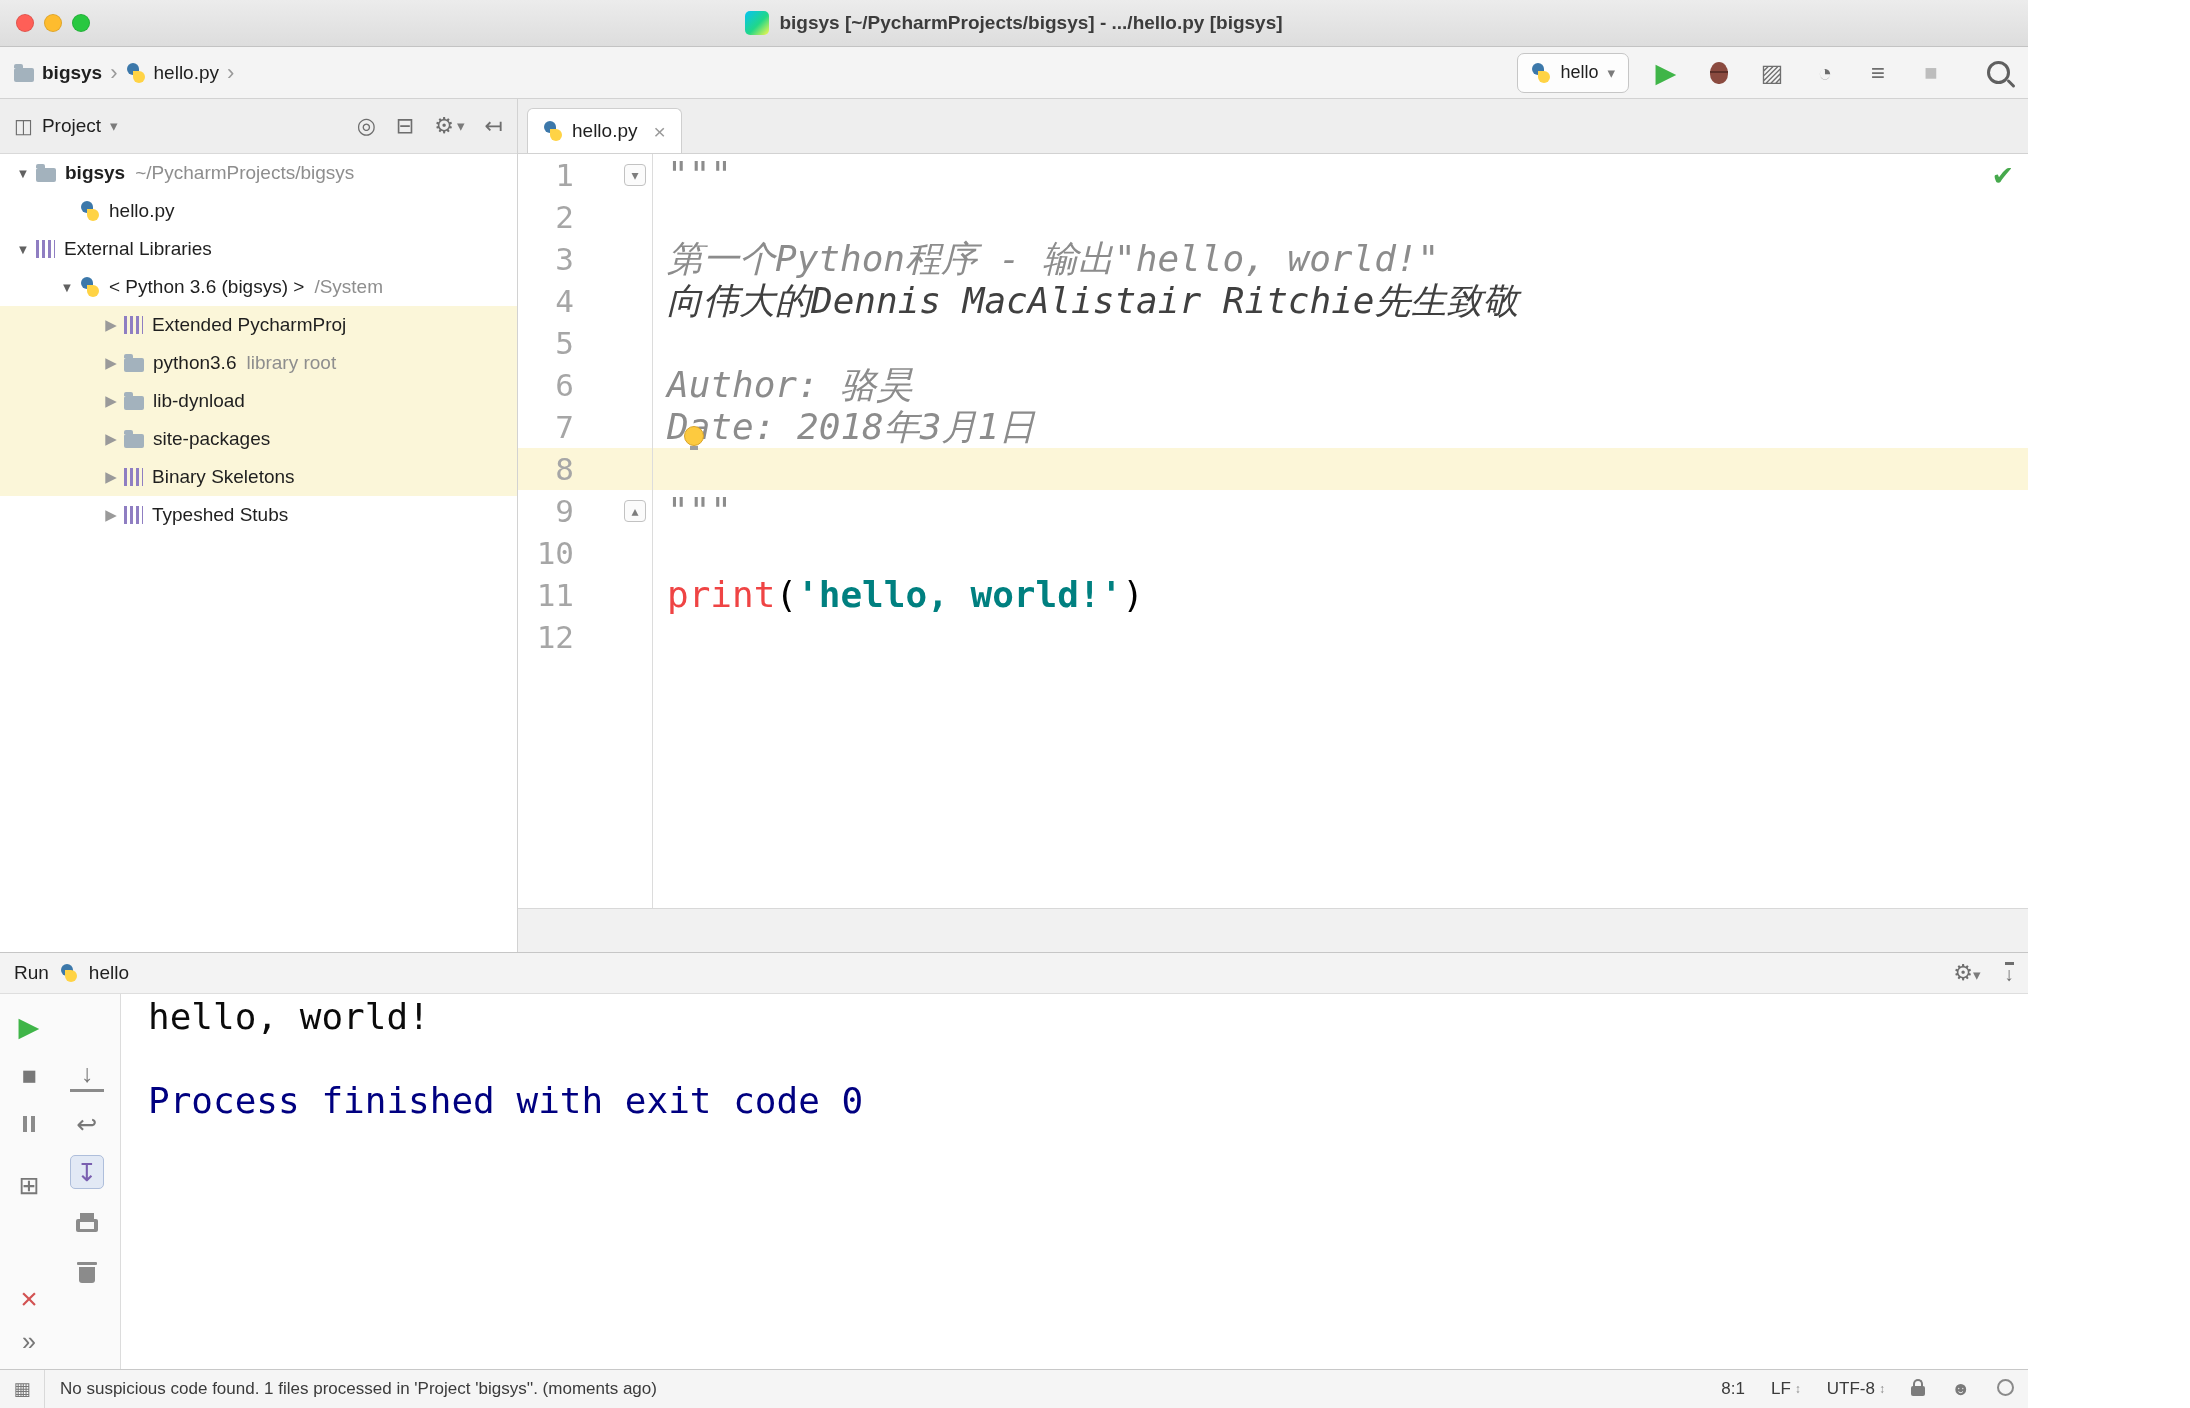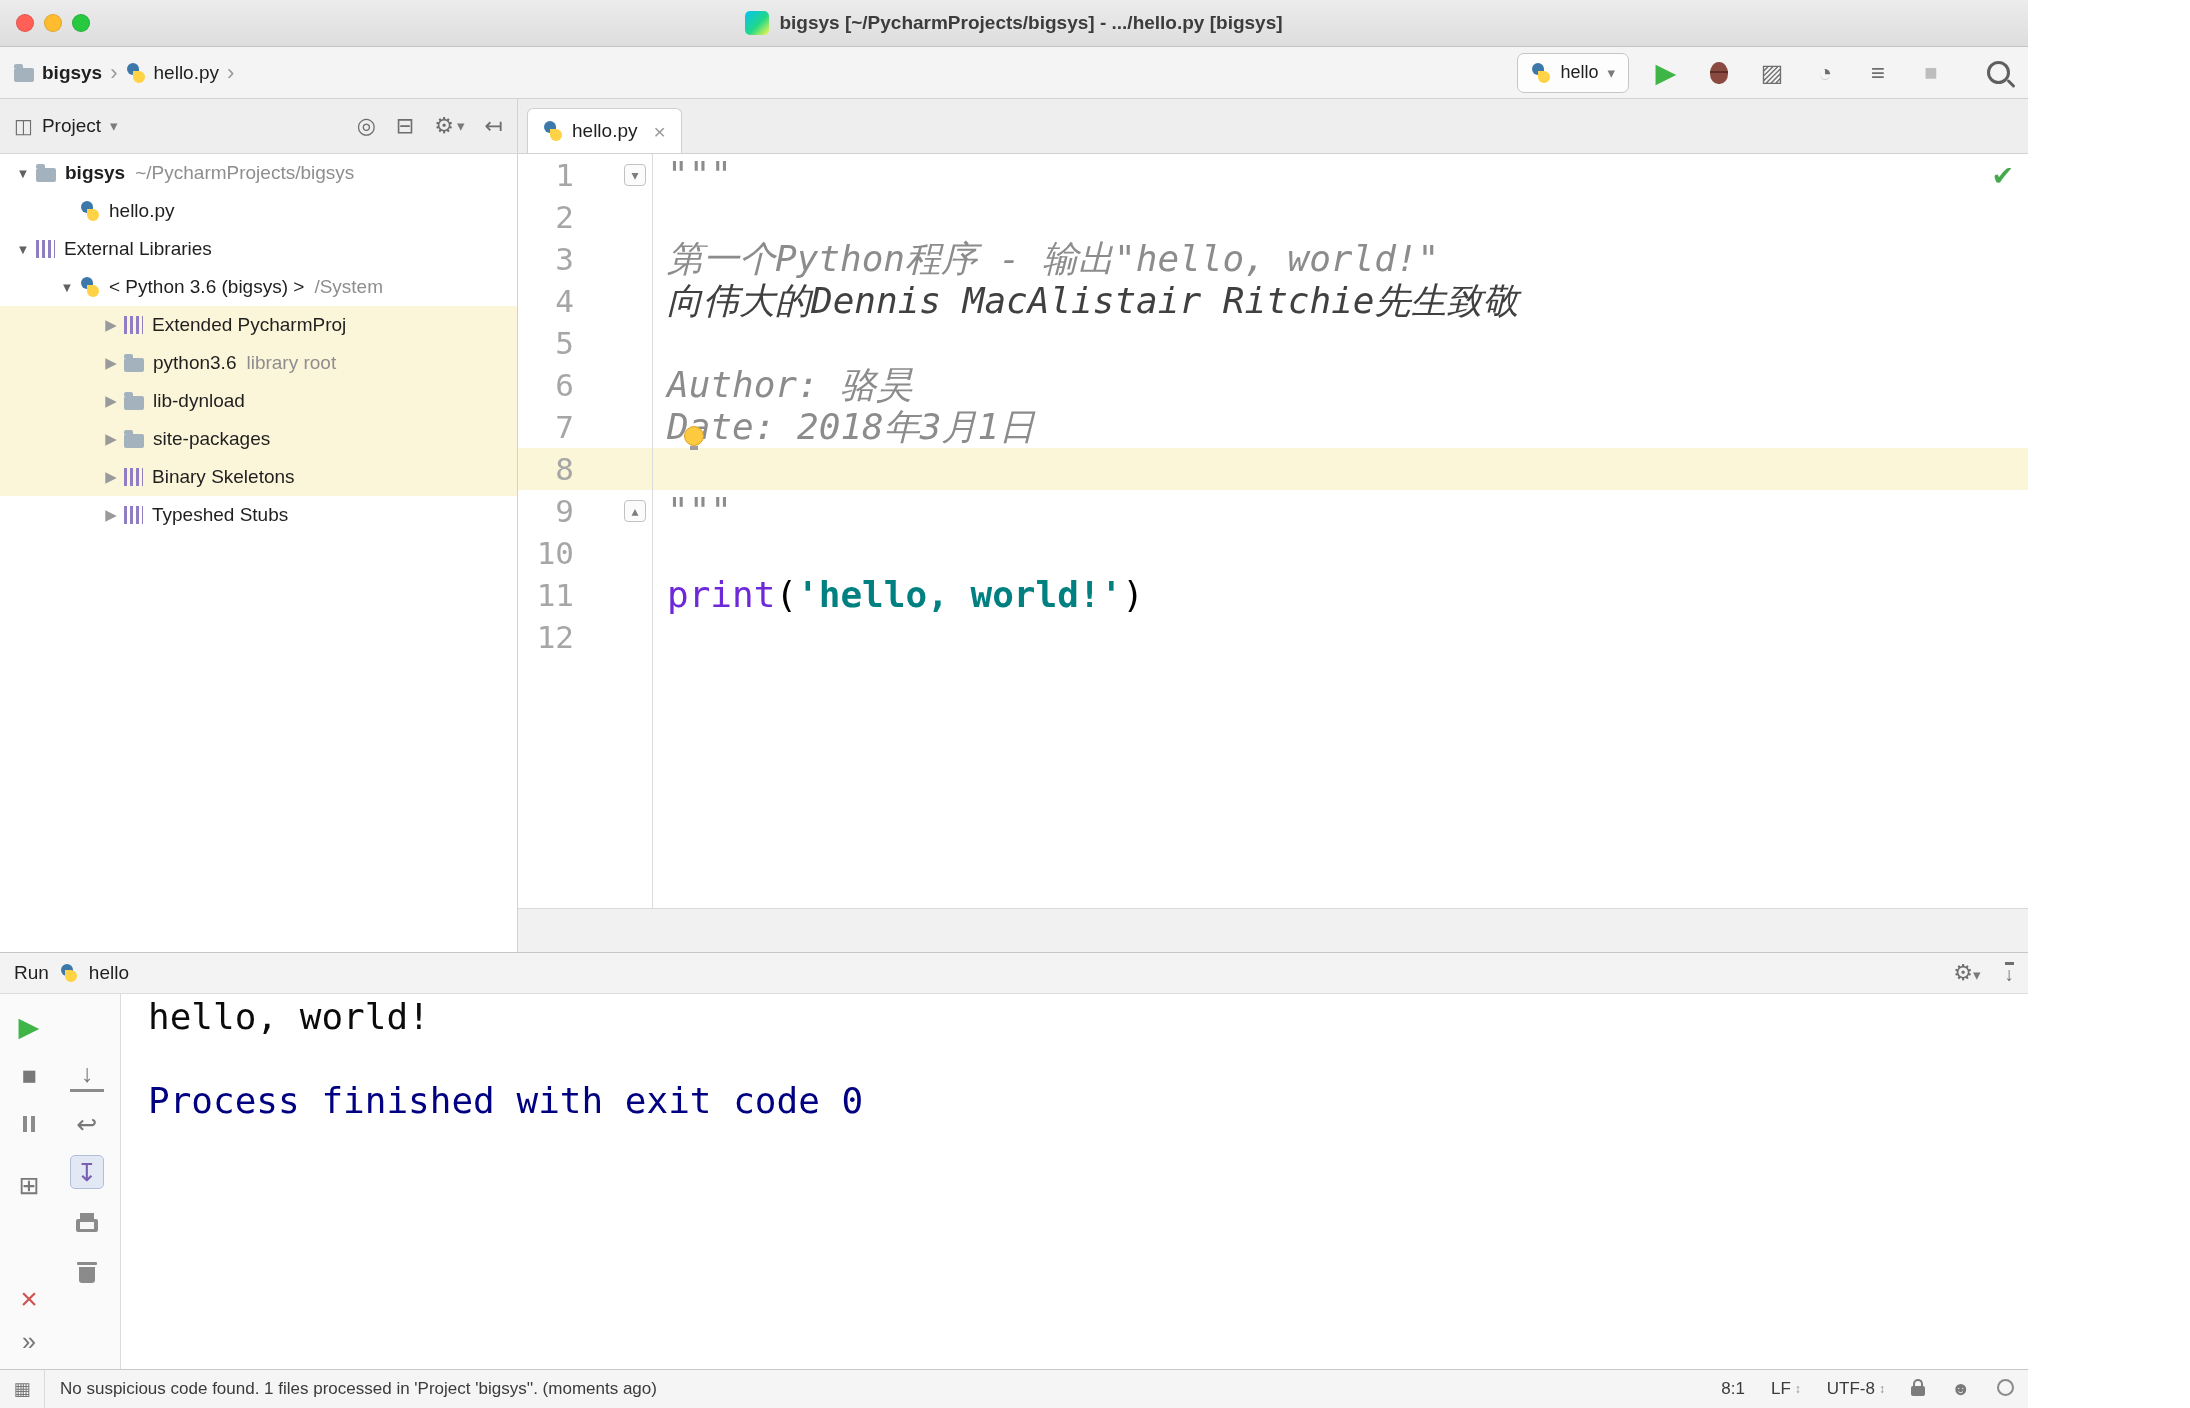--- a/index.html
+++ b/index.html
@@ -295,21 +295,21 @@
             <div class="cline"><span class="tk" style="color: rgb(140, 140, 140); font-style: italic;">"""</span></div>
             <div class="cline"></div>
             <div class="cline"><span class="tk" style="color: rgb(140, 140, 140); font-style: italic;">第一个Python程序 - 输出"hello, world!"</span></div>
             <div class="cline"><span class="tk" style="color: #404040; font-style: italic;">向伟大的Dennis MacAlistair Ritchie先生致敬</span></div>
             <div class="cline"></div>
             <div class="cline"><span class="tk" style="color: rgb(140, 140, 140); font-style: italic;">Author: 骆昊</span></div>
             <div class="cline"><span class="tk" style="color: rgb(140, 140, 140); font-style: italic;">Date: 2018年3月1日</span></div>
             <div class="cline"></div>
             <div class="cline"><span class="tk" style="color: rgb(140, 140, 140); font-style: italic;">"""</span></div>
             <div class="cline"></div>
-            <div class="cline"><span class="tk" style="color: #6d28d9;">print</span><span class="tk" style="color: rgb(0, 0, 0);">(</span><span class="tk" style="color: rgb(0, 128, 128); font-weight: 700;">'hello, world!'</span><span class="tk" style="color: rgb(0, 0, 0);">)</span></div>
+            <div class="cline"><span class="tk" style="color: #ef4444;">print</span><span class="tk" style="color: rgb(0, 0, 0);">(</span><span class="tk" style="color: rgb(0, 128, 128); font-weight: 700;">'hello, world!'</span><span class="tk" style="color: rgb(0, 0, 0);">)</span></div>
             <div class="cline"></div>
           </div>
         <span class="bulb"></span>
         <span class="check">✔</span>
       </div>
       <div class="editor-bottom"></div>
     </div>
   </div>
 
   <div class="run-panel">

